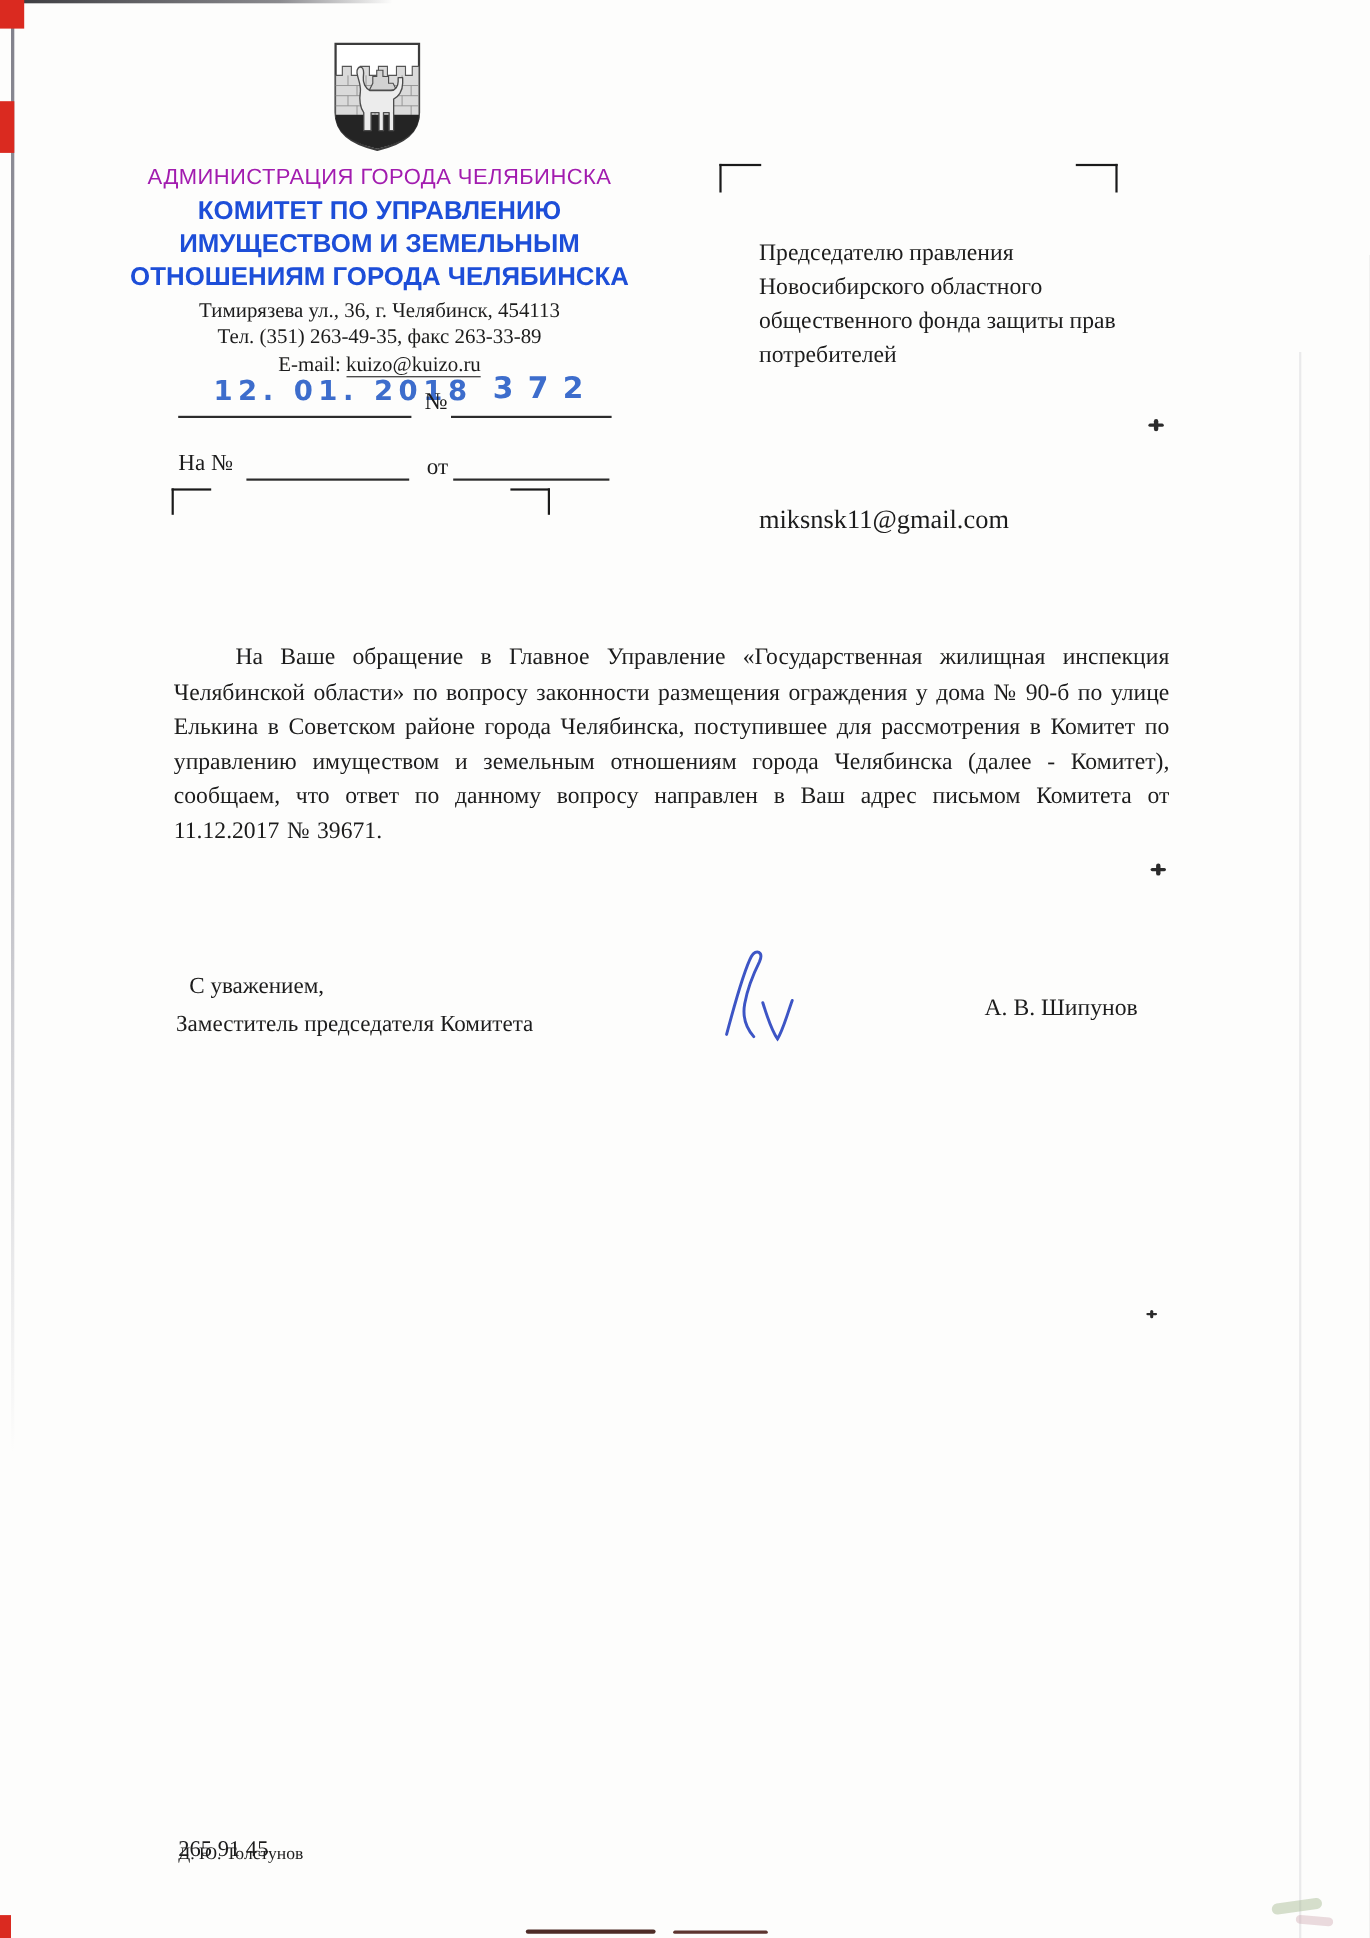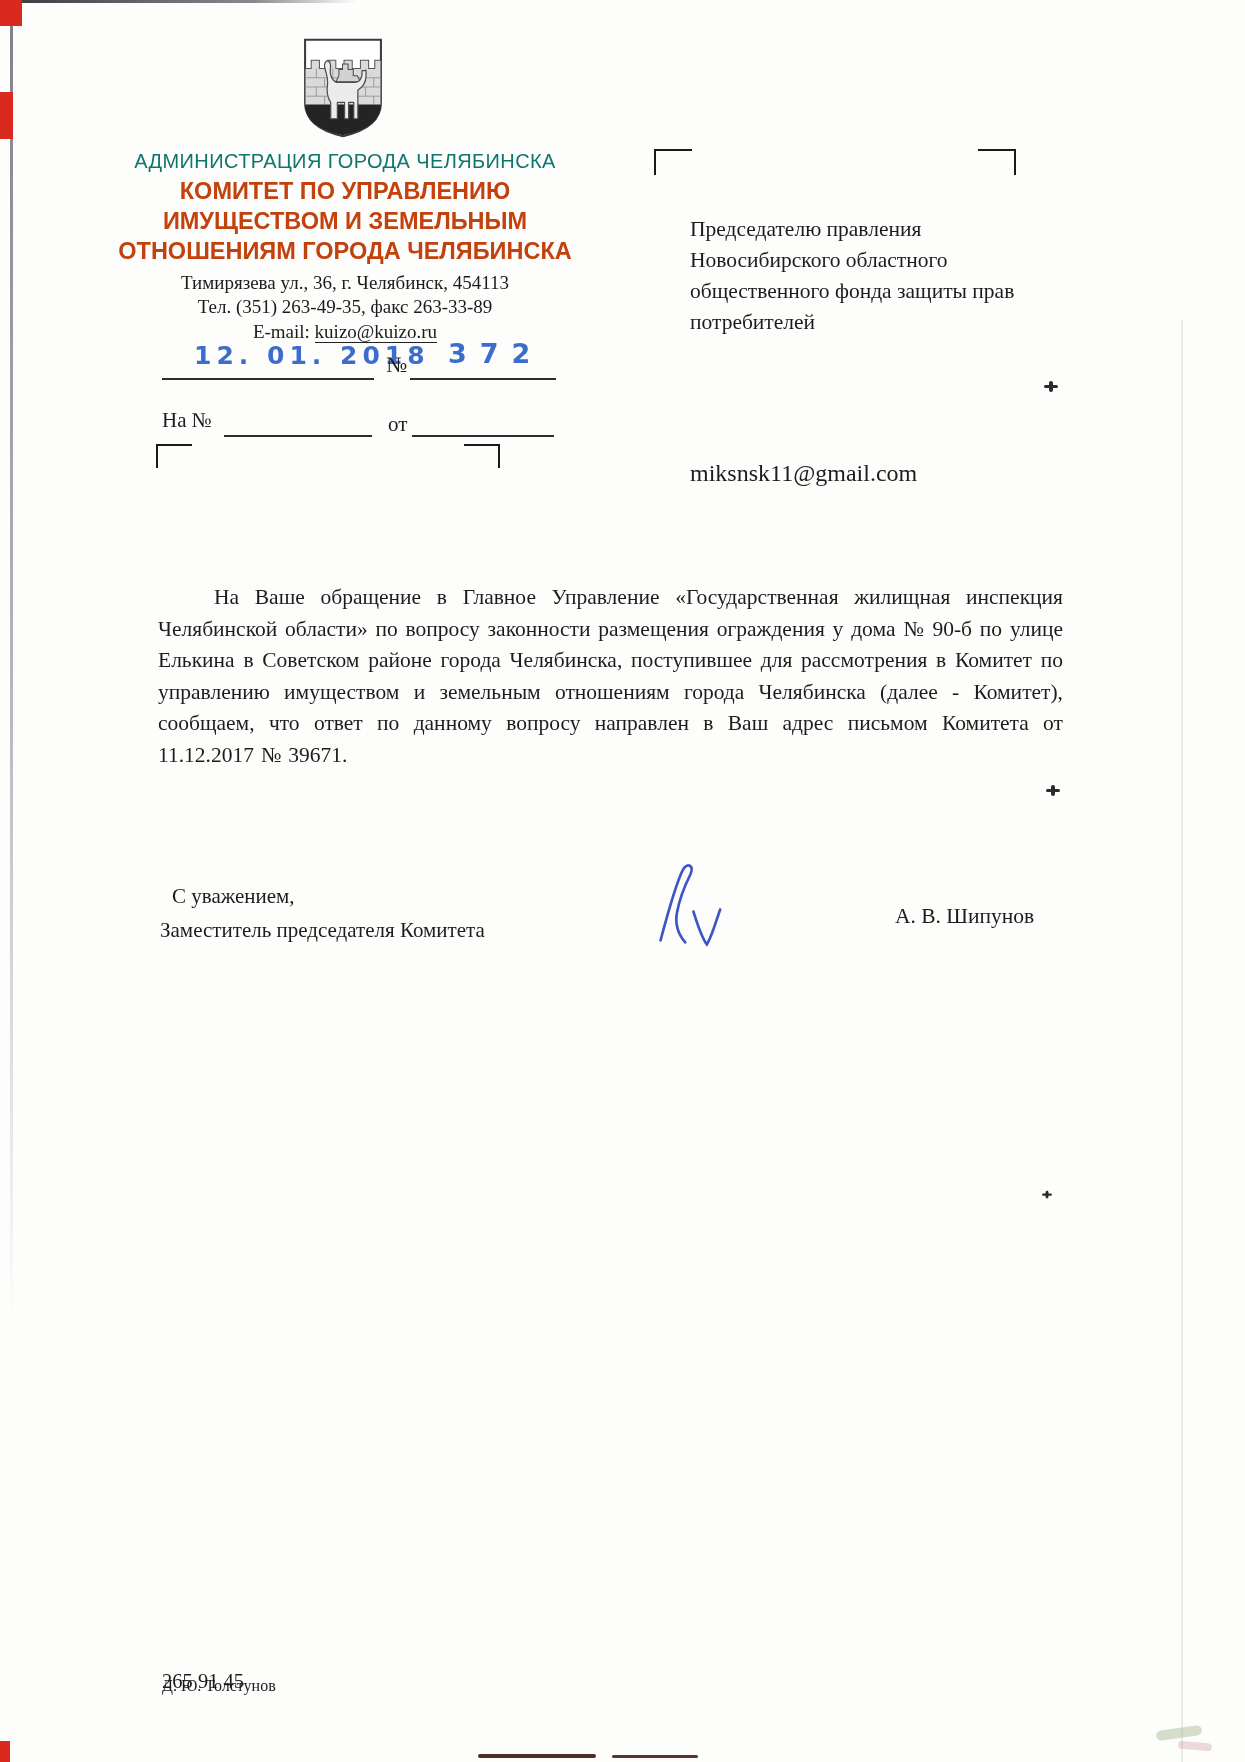--- a/index.html
+++ b/index.html
@@ -35,24 +35,24 @@
   .speck::after{content:"";position:absolute;left:5px;top:1px;width:4px;height:11px;
     background:#2b2b2b;border-radius:3px;}
   .speck-1{left:1044px;top:380px;}
   .speck-2{left:1046px;top:784px;}
   .speck-3{left:1040px;top:1188px;transform:scale(.7);}
 
   
   .lh-line{position:absolute;left:112px;width:466px;text-align:center;}
   .emblem{position:absolute;left:302px;top:36px;width:82px;height:104px;}
   .org-parent{top:150px;font-family:"Liberation Sans",sans-serif;font-size:20px;
-    letter-spacing:.4px;color:#0f766e;}
+    letter-spacing:.4px;color:#a21caf;}
   .org-bold{position:absolute;left:100px;top:176px;width:490px;text-align:center;
     font-family:"Liberation Sans",sans-serif;font-weight:700;font-size:23.5px;
-    line-height:30px;color:#c2410c;}
+    line-height:30px;color:#1d4ed8;}
   .lh-addr{top:272px;font-size:19px;}
   .lh-tel{top:296px;font-size:19px;}
   .lh-email{top:321px;font-size:19px;}
   .lh-email .mail{border-bottom:1.4px solid #222;}
 
   
   .stamp{position:absolute;font-family:"DejaVu Sans",sans-serif;font-weight:700;
     color:#2f63c9;opacity:.93;}
   .stamp-date{left:194px;top:341px;font-size:25px;letter-spacing:5px;}
   .stamp-no{left:448px;top:338px;font-size:27px;letter-spacing:13px;}

